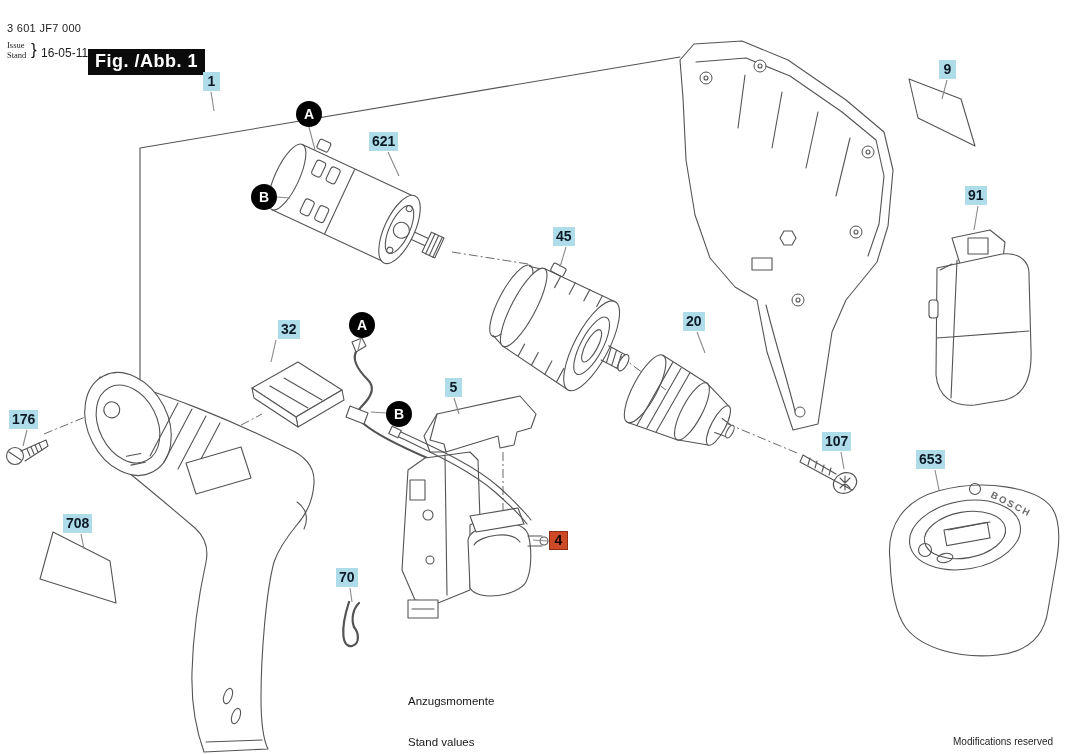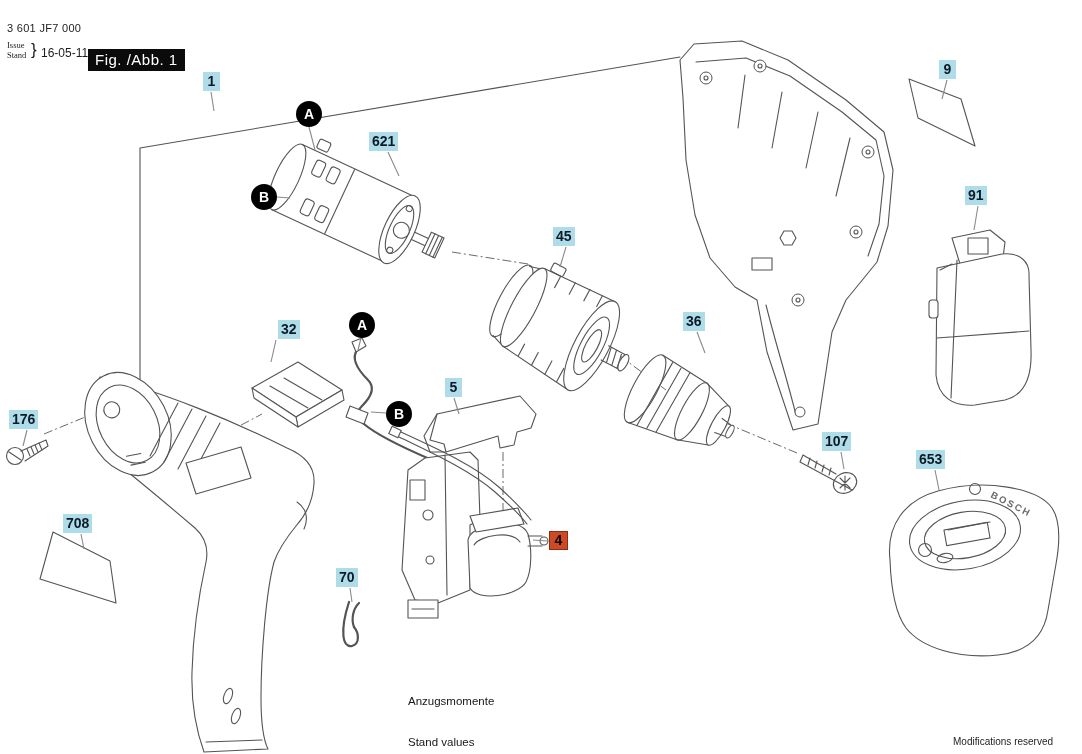--- a/index.html
+++ b/index.html
@@ -15,21 +15,21 @@
   .dd{stroke:#6a6a6a;stroke-width:1;fill:none;stroke-dasharray:9 3 2 3;}
   .ldr{stroke:#8a8a8a;stroke-width:1.1;fill:none;}
   .dot{fill:#ffffff;stroke:#545454;stroke-width:1;}
   
   .hdr-part{position:absolute;left:7px;top:22px;font-size:11px;color:#1c1c1c;letter-spacing:.3px;}
   .hdr-issue{position:absolute;left:7px;top:41px;font-size:8.5px;color:#1c1c1c;line-height:9.5px;font-family:Liberation Serif, serif;}
   .hdr-brace{position:absolute;left:31px;top:40px;font-size:17px;color:#1c1c1c;}
   .hdr-date{position:absolute;left:41px;top:46px;font-size:12px;color:#1c1c1c;}
   .fig-box{
     position:absolute;left:88px;top:49px;background:#0b0b0b;color:#ffffff;
-    font-size:15px;font-weight:400;padding:2px 7px 3px 7px;letter-spacing:.5px;
+    font-size:18px;font-weight:700;padding:2px 7px 3px 7px;letter-spacing:.5px;
   }
   
   .plabel{
     position:absolute;background:#afdce9;color:#0c1a26;font-weight:bold;
     font-size:14px;line-height:17px;padding:1px 3px 1px 3px;min-width:11px;
     text-align:center;white-space:nowrap;
   }
   .plabel.red{background:#cc4a26;color:#140600;border:1px solid #8f2d12;padding:0 3px;}
   
   .badge{
@@ -276,21 +276,21 @@
   <div class="hdr-brace">}</div>
   <div class="hdr-date">16-05-11</div>
   <div class="fig-box">Fig. /Abb. 1</div>
 
   <div class="plabel" style="left:203px;top:72px">1</div>
   <div class="plabel" style="left:369px;top:132px">621</div>
   <div class="plabel" style="left:553px;top:227px">45</div>
   <div class="plabel" style="left:939px;top:60px">9</div>
   <div class="plabel" style="left:965px;top:186px">91</div>
   <div class="plabel" style="left:278px;top:320px">32</div>
-  <div class="plabel" style="left:683px;top:312px">36</div>
+  <div class="plabel" style="left:683px;top:312px">20</div>
   <div class="plabel" style="left:9px;top:410px">176</div>
   <div class="plabel" style="left:445px;top:378px">5</div>
   <div class="plabel" style="left:822px;top:432px">107</div>
   <div class="plabel" style="left:916px;top:450px">653</div>
   <div class="plabel" style="left:63px;top:514px">708</div>
   <div class="plabel" style="left:336px;top:568px">70</div>
   <div class="plabel red" style="left:549px;top:531px">4</div>
 
   <div class="badge" style="left:296px;top:101px">A</div>
   <div class="badge" style="left:251px;top:184px">B</div>

